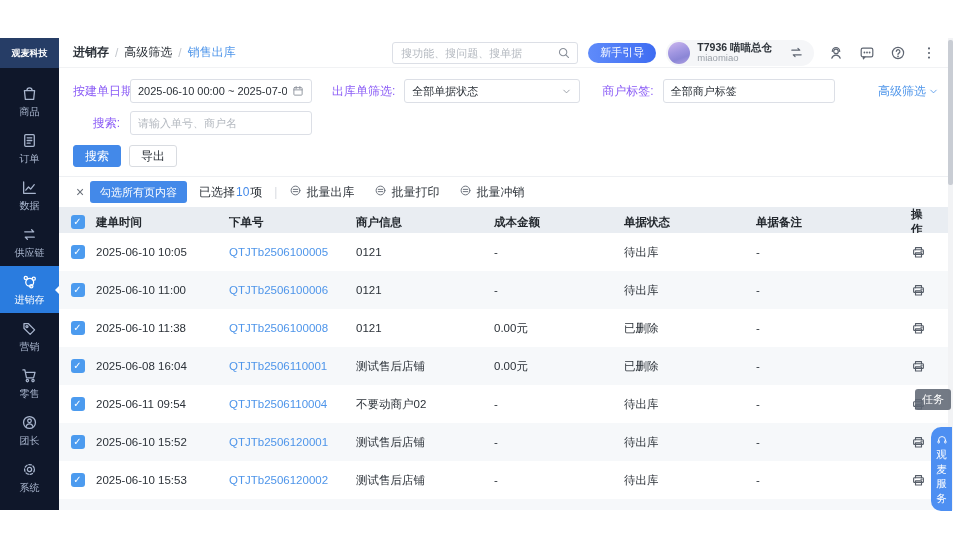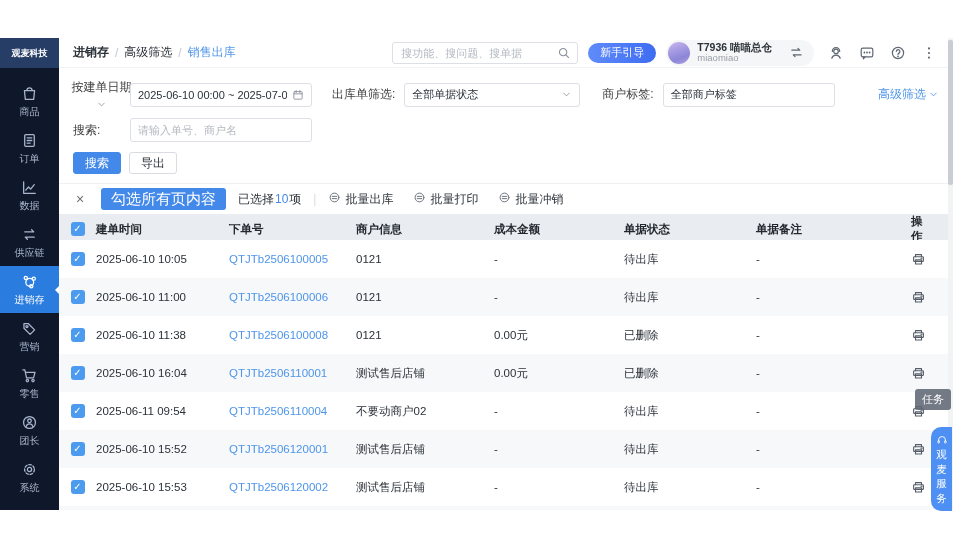--- a/index.html
+++ b/index.html
@@ -46,21 +46,21 @@
   .user-name { font-size:10.5px; font-weight:bold; color:#2b3138; white-space:nowrap; }
   .user-account { font-size:9.5px; color:#9aa0a8; }
   .switch-icon { width:15px; height:15px; color:#5f6672; margin-left:10px; }
   .top-icons { display:flex; align-items:center; gap:15px; margin-left:4px; }
   .top-icon-btn { width:16px; height:16px; color:#5f6672; cursor:pointer; }
 
   
   .filter-panel { padding:11px 14px 9px; border-bottom:1px solid #eef0f3; flex-shrink:0; }
   .f-row { display:flex; align-items:center; }
   .f-row + .f-row { margin-top:8px; }
-  .f-label { font-size:12px; color:#404040; white-space:nowrap;flex-direction:column; }
+  .f-label { font-size:12px; color:#8b5cf6; white-space:nowrap; }
   .f-label-date { width:57px; display:flex; align-items:center; gap:3px; cursor:pointer; }
   .f-label-kw { width:57px; justify-content:flex-end; display:flex; padding-right:10px; }
   .chev { width:11px; height:11px; color:#8a909a; flex-shrink:0; }
   .f-input { height:24px; border:1px solid #dcdfe6; border-radius:3px; background:#fff;
     display:flex; align-items:center; padding:0 7px; gap:5px; }
   .f-input input { border:none; outline:none; flex:1; font-size:11px; color:#2b3138; min-width:0;
     font-family:inherit; background:transparent; }
   .f-input input::placeholder { color:#b4b9c0; }
   .w-date { width:182px; }
   .w-select { width:176px; margin-left:9px; cursor:pointer; }
@@ -70,22 +70,22 @@
   .adv-link { margin-left:auto; color:#4e95ea; font-size:12px; display:flex; align-items:center; gap:2px;
     cursor:pointer; white-space:nowrap; }
   .adv-link .chev { color:#4e95ea; }
   .btn { height:22px; padding:0 11px; font-size:12px; border-radius:3px; cursor:pointer; font-family:inherit; }
   .btn-primary { background:#4389e9; border:1px solid #4389e9; color:#fff; }
   .btn-plain { background:#fff; border:1px solid #d9dce1; color:#2b3138; margin-left:8px; }
 
   
   .batch-bar { height:30px; display:flex; align-items:center; padding:0 14px; font-size:12px; flex-shrink:0; }
   .close-x { color:#6a707a; font-size:14px; cursor:pointer; width:14px; text-align:center; }
-  .select-all-btn { margin-left:14px; height:22px; padding:0 10px; background:#4389e9; color:#fff;
-    border:none; border-radius:3px; font-size:15px; cursor:pointer; font-family:inherit; }
+  .select-all-btn { margin-left:3px; height:22px; padding:0 10px; background:#4389e9; color:#fff;
+    border:none; border-radius:3px; font-size:11px; cursor:pointer; font-family:inherit; }
   .selected-info { margin-left:12px; color:#2b3138; white-space:nowrap; }
   .selected-count { color:#4389e9; padding:0 1px; }
   .v-divider { color:#d8dbe0; margin:0 12px; }
   .batch-actions { display:flex; align-items:center; gap:20px; }
   .batch-action { display:flex; gap:4px; cursor:pointer; color:#2b3138; }
   .ba-icon { width:13px; height:13px; color:#6a707a; }
 
   
   .table { flex:1; display:flex; flex-direction:column; min-height:0; }
   .trow { display:grid; grid-template-columns:37px 133px 127px 138px 130px 132px 155px 1fr; align-items:center; }
@@ -438,21 +438,21 @@
                     <rect x="4.8" y="8.4" width="6.4" height="4.4"></rect>
                     <path d="M10.6 6.7h1.2"></path>
                   </svg>
                 </span>
               </div>
             </div>
             <div class="trow data-row">
               <div class="cell-check">
                 <span class="checkbox">✓</span>
               </div>
-              <div>2025-06-10 16:04</div>
+              <div>2025-06-08 16:04</div>
               <div class="order-link">QTJTb2506110001</div>
               <div>测试售后店铺</div>
               <div>0.00元</div>
               <div>已删除</div>
               <div>-</div>
               <div class="cell-op">
                 <span class="printer-btn" data-icon="printer">
                   <svg viewBox="0 0 16 16">
                     <path d="M4.8 5V2.8h6.4V5"></path>
                     <rect x="2.8" y="5" width="10.4" height="5" rx=".8"></rect>

